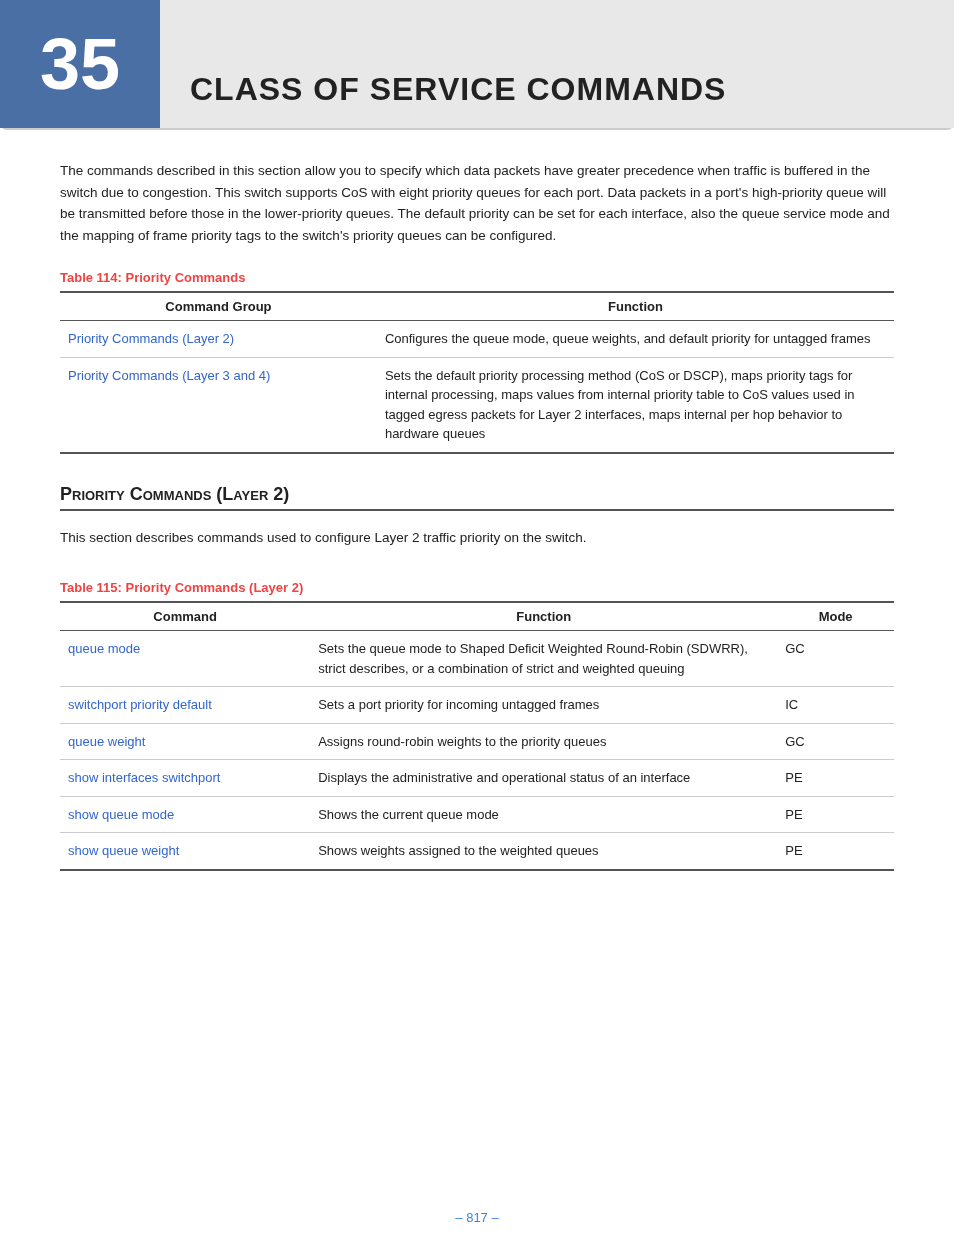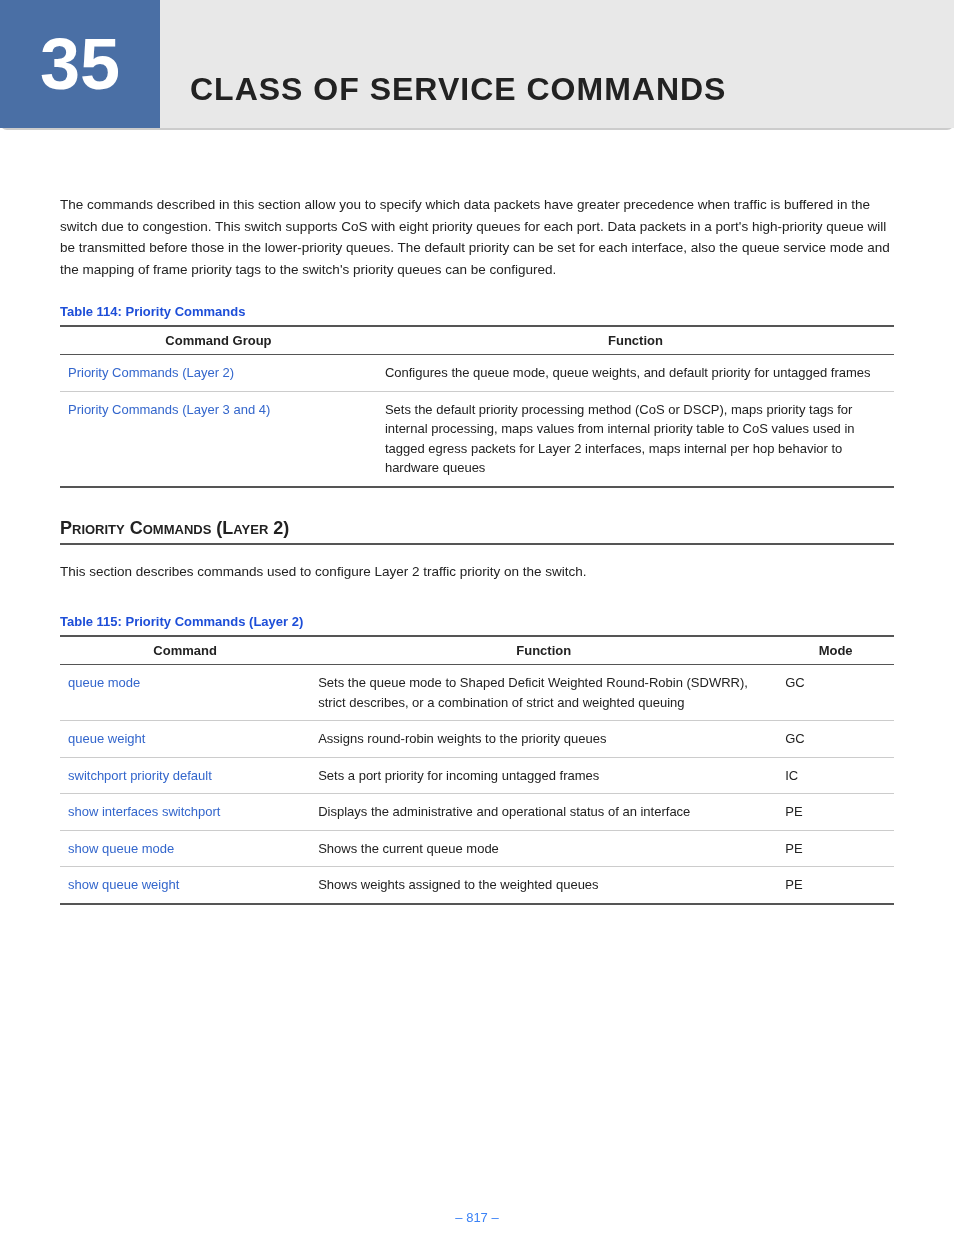--- a/index.html
+++ b/index.html
@@ -63,28 +63,27 @@
     .content {
       padding: 30px 60px 40px 60px;
       flex: 1;
     }
 
     .intro-text {
       font-size: 13.5px;
       line-height: 1.6;
       color: #222;
       margin-bottom: 24px;
-      margin-top: 34px;
     }
 
     
     .table-title {
       font-size: 13px;
       font-weight: bold;
-      color: #1d4ed8;
+      color: #ef4444;
       margin-bottom: 6px;
     }
 
     table {
       width: 100%;
       border-collapse: collapse;
       margin-bottom: 30px;
       font-size: 13px;
     }
 
@@ -238,34 +237,34 @@
       <tbody>
         <tr>
           <td>
             <a class="link" href="#">queue mode</a>
           </td>
           <td>Sets the queue mode to Shaped Deficit Weighted Round-Robin (SDWRR), strict describes, or a combination of strict and weighted queuing</td>
           <td>GC</td>
         </tr>
         <tr>
           <td>
+            <a class="link" href="#">switchport priority default</a>
+          </td>
+          <td>Sets a port priority for incoming untagged frames</td>
+          <td>IC</td>
+        </tr>
+        <tr>
+          <td>
             <a class="link" href="#">queue weight</a>
           </td>
           <td>Assigns round-robin weights to the priority queues</td>
           <td>GC</td>
         </tr>
         <tr>
           <td>
-            <a class="link" href="#">switchport priority default</a>
-          </td>
-          <td>Sets a port priority for incoming untagged frames</td>
-          <td>IC</td>
-        </tr>
-        <tr>
-          <td>
             <a class="link" href="#">show interfaces switchport</a>
           </td>
           <td>Displays the administrative and operational status of an interface</td>
           <td>PE</td>
         </tr>
         <tr>
           <td>
             <a class="link" href="#">show queue mode</a>
           </td>
           <td>Shows the current queue mode</td>

